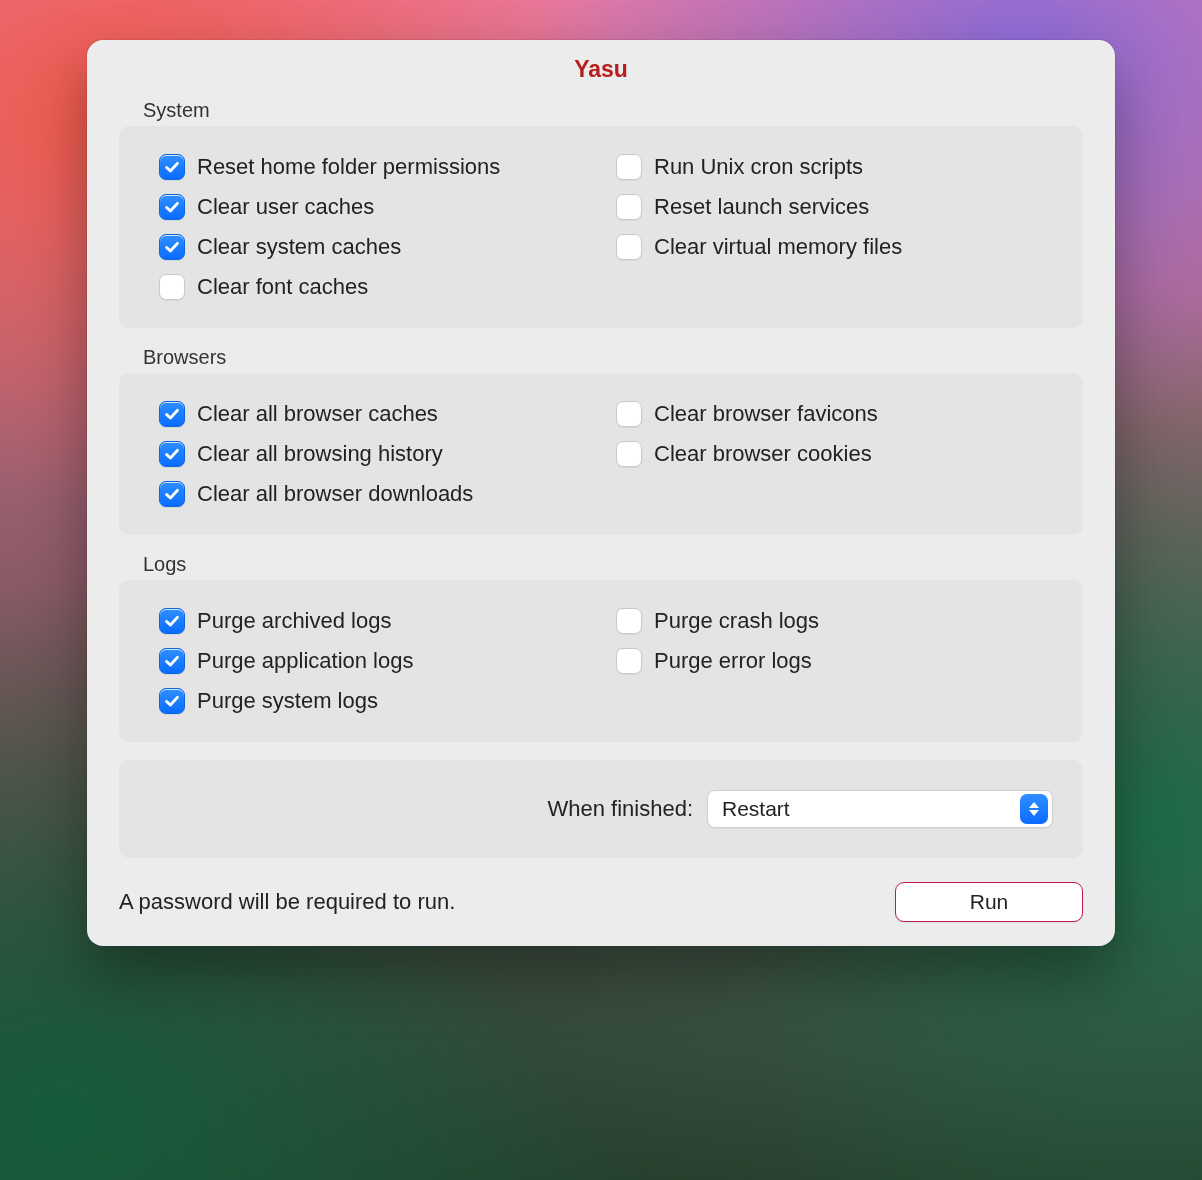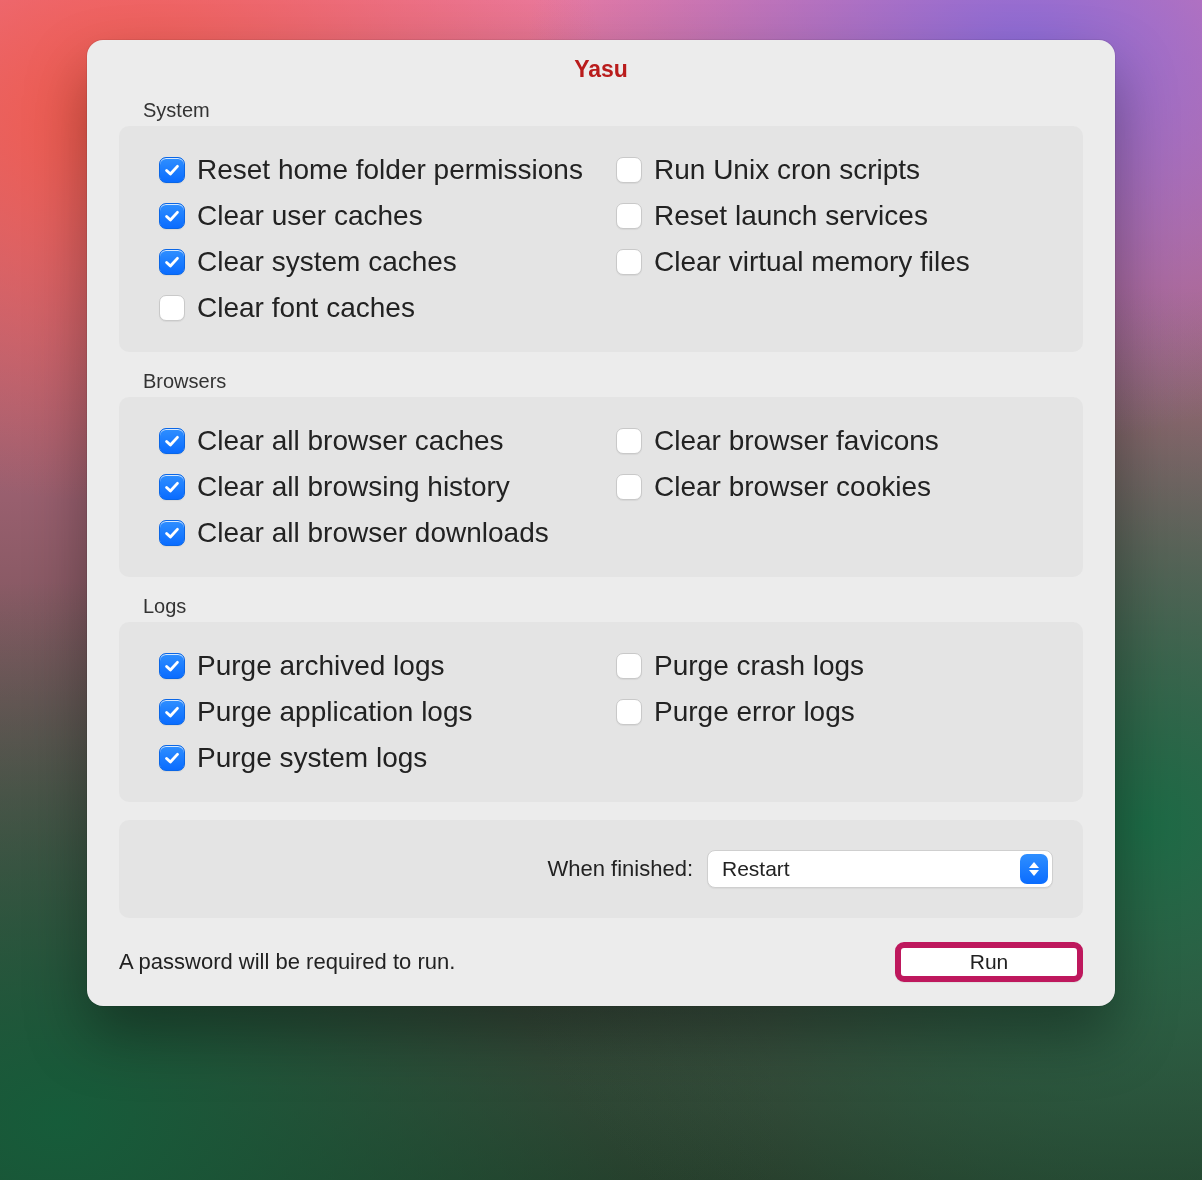--- a/index.html
+++ b/index.html
@@ -43,21 +43,21 @@
     padding: 28px 30px 28px 40px;
     display: grid;
     grid-template-columns: 1fr 1fr;
     column-gap: 20px;
     row-gap: 14px;
   }
   .row {
     display: flex;
     align-items: center;
     gap: 12px;
-    font-size: 28px;
+    font-size: 22px;
     color: #222;
   }
   .cb {
     width: 26px; height: 26px;
     border-radius: 7px;
     background: #fff;
     border: 1px solid #c9c9c9;
     box-shadow: inset 0 1px 0 rgba(255,255,255,0.8), 0 1px 1px rgba(0,0,0,0.06);
     display: inline-flex;
     align-items: center; justify-content: center;
@@ -112,21 +112,21 @@
   .footer {
     display: flex;
     align-items: center;
     justify-content: space-between;
     margin: 0 32px;
   }
   .footer-text { font-size: 22px; color: #222; }
   .run-btn {
     width: 188px; height: 40px;
     background: #fff;
-    border: 6px solid #be185d;
+    border: 1px solid #be185d;
     border-radius: 9px;
     font-size: 21px;
     color: #222;
     display: flex; align-items: center; justify-content: center;
     box-shadow: 0 1px 1px rgba(0,0,0,0.06);
   }
 </style>
 </head>
 <body>
 

